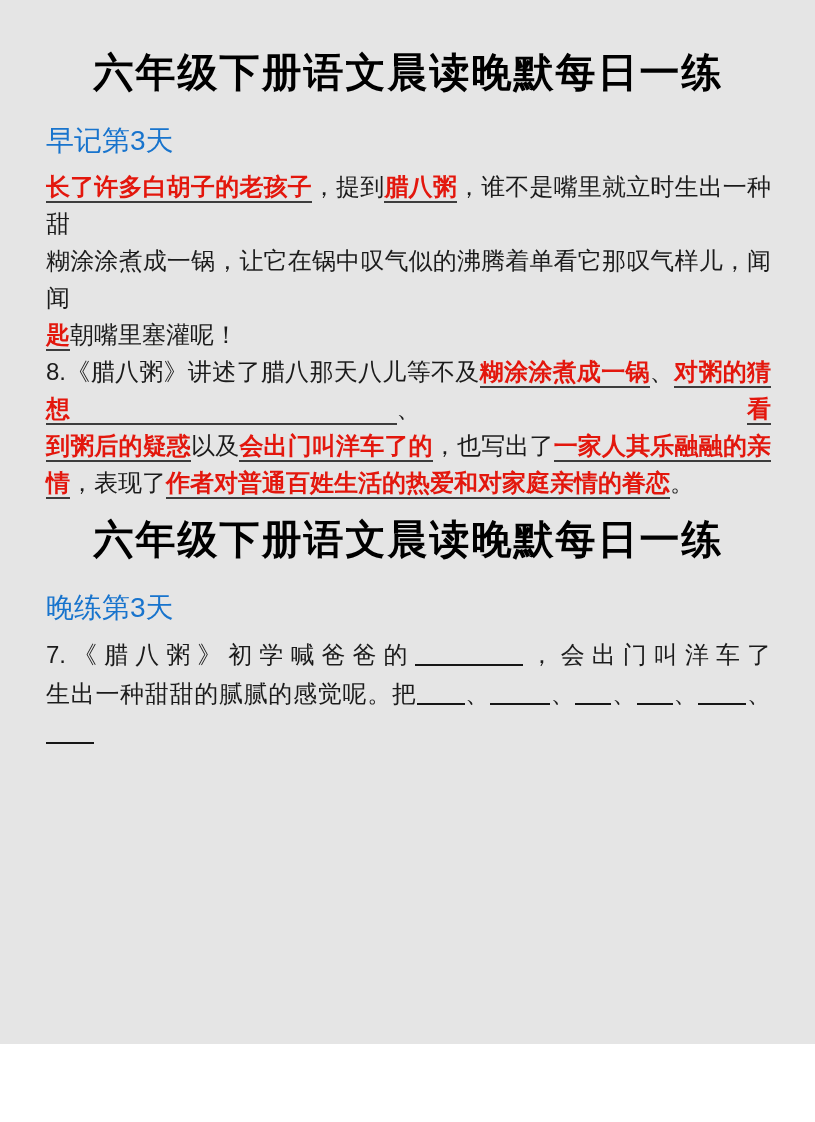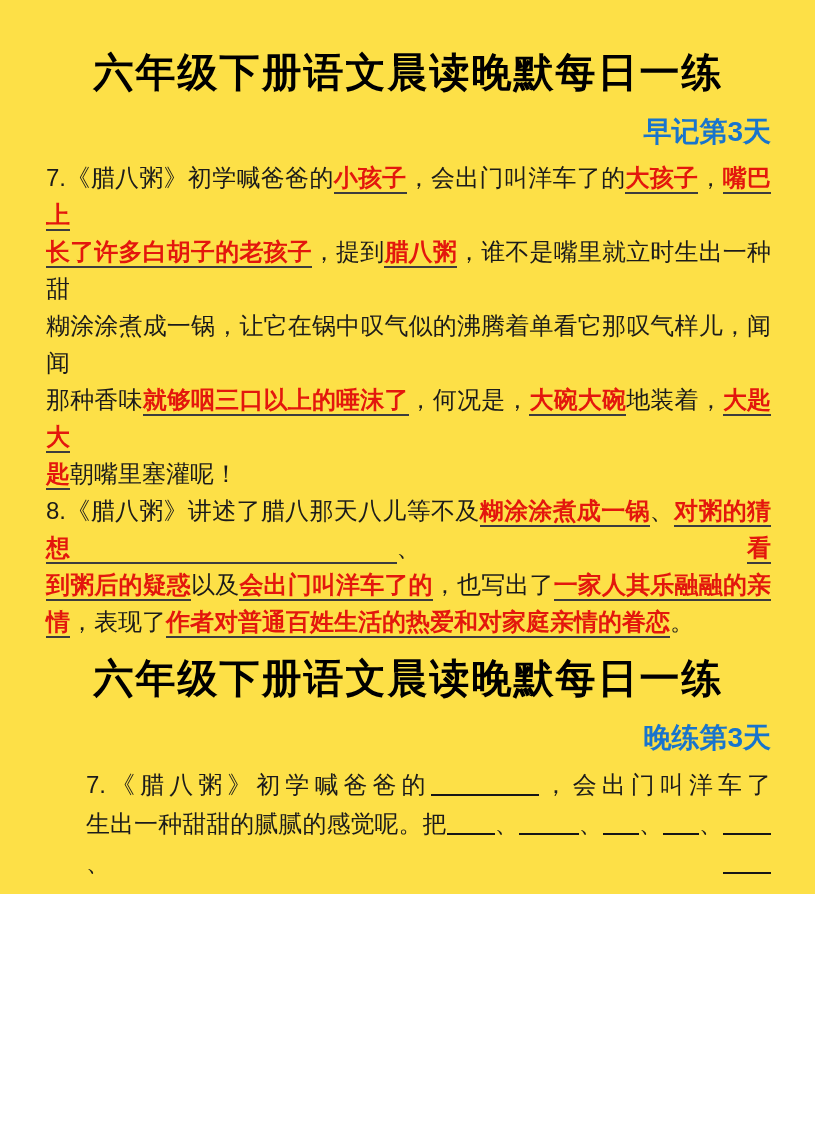--- a/index.html
+++ b/index.html
@@ -4,51 +4,51 @@
 <style>
   :root{
     --red:#e3170d;
     --blue:#1874cd;
     --ink:#1b1b1b;
     --uline:#3d3d3d;
   }
   html,body{margin:0;padding:0;background:#ffffff;}
   .page{
     position:relative;
-    width:815px;height:894px;
-    background:#fde047;
+    width:815px;height:1044px;
+    background:#e5e5e5;
     color:var(--ink);
     font-family:"Liberation Sans", sans-serif;
     overflow:hidden;
     box-sizing:border-box;
   }
   .content{padding:0 44px 0 46px;box-sizing:border-box;}
   .doc-title{
     margin:0;
     text-align:center;
     font-family:"Liberation Serif", serif;
     font-weight:bold;
     font-size:40px;
     line-height:54px;
     letter-spacing:2px;
     color:#000000;
   }
   .doc-title.first{padding-top:46px;}
   .doc-title.second{padding-top:12px;}
   .subtitle{
-    margin:13px 0 0 0;
-    text-align:right;
+    margin:22px 0 0 0;
+    text-align:left;
     font-size:28px;
     line-height:38px;
-    font-weight:bold;
+    font-weight:normal;
     color:var(--blue);
   }
   .paras{margin-top:8px;font-size:24px;}
   .paras.morning .line{line-height:37px;}
-  .paras.evening .line{line-height:39px;margin-left:40px;}
+  .paras.evening .line{line-height:39px;}
   .para{margin:0;}
   .line{white-space:normal;}
   .line.just{
     text-align:justify;
     text-align-last:justify;
   }
   .txt{color:var(--ink);}
   .ans{
     color:var(--red);
     font-weight:bold;
@@ -65,24 +65,22 @@
 </head>
 <body>
 
 <div class="page">
   <div class="content">
 
     <h1 class="doc-title first">六年级下册语文晨读晚默每日一练</h1>
     <div class="subtitle">早记第3天</div>
     <div class="paras morning">
         <div class="para">
-          <div class="line just"><span class="txt">7.《腊八粥》初学喊爸爸的</span><span class="ans">小孩子</span><span class="txt">，会出门叫洋车了的</span><span class="ans">大孩子</span><span class="txt">，</span><span class="ans">嘴巴上</span></div>
           <div class="line just"><span class="ans">长了许多白胡子的老孩子</span><span class="txt">，提到</span><span class="ans">腊八粥</span><span class="txt">，谁不是嘴里就立时生出一种甜</span></div>
           <div class="line just"><span class="txt">糊涂涂煮成一锅，让它在锅中叹气似的沸腾着单看它那叹气样儿，闻闻</span></div>
-          <div class="line just"><span class="txt">那种香味</span><span class="ans">就够咽三口以上的唾沫了</span><span class="txt">，何况是，</span><span class="ans">大碗大碗</span><span class="txt">地装着，</span><span class="ans">大匙大</span></div>
           <div class="line"><span class="ans">匙</span><span class="txt">朝嘴里塞灌呢！</span></div>
         </div>
         <div class="para">
           <div class="line just"><span class="txt">8.《腊八粥》讲述了腊八那天八儿等不及</span><span class="ans">糊涂涂煮成一锅</span><span class="txt">、</span><span class="ans">对粥的猜想</span><span class="txt">、</span><span class="ans">看</span></div>
           <div class="line just"><span class="ans">到粥后的疑惑</span><span class="txt">以及</span><span class="ans">会出门叫洋车了的</span><span class="txt">，也写出了</span><span class="ans">一家人其乐融融的亲</span></div>
           <div class="line"><span class="ans">情</span><span class="txt">，表现了</span><span class="ans">作者对普通百姓生活的热爱和对家庭亲情的眷恋</span><span class="txt">。</span></div>
         </div>
         <div class="para">
         </div>
       </div>

